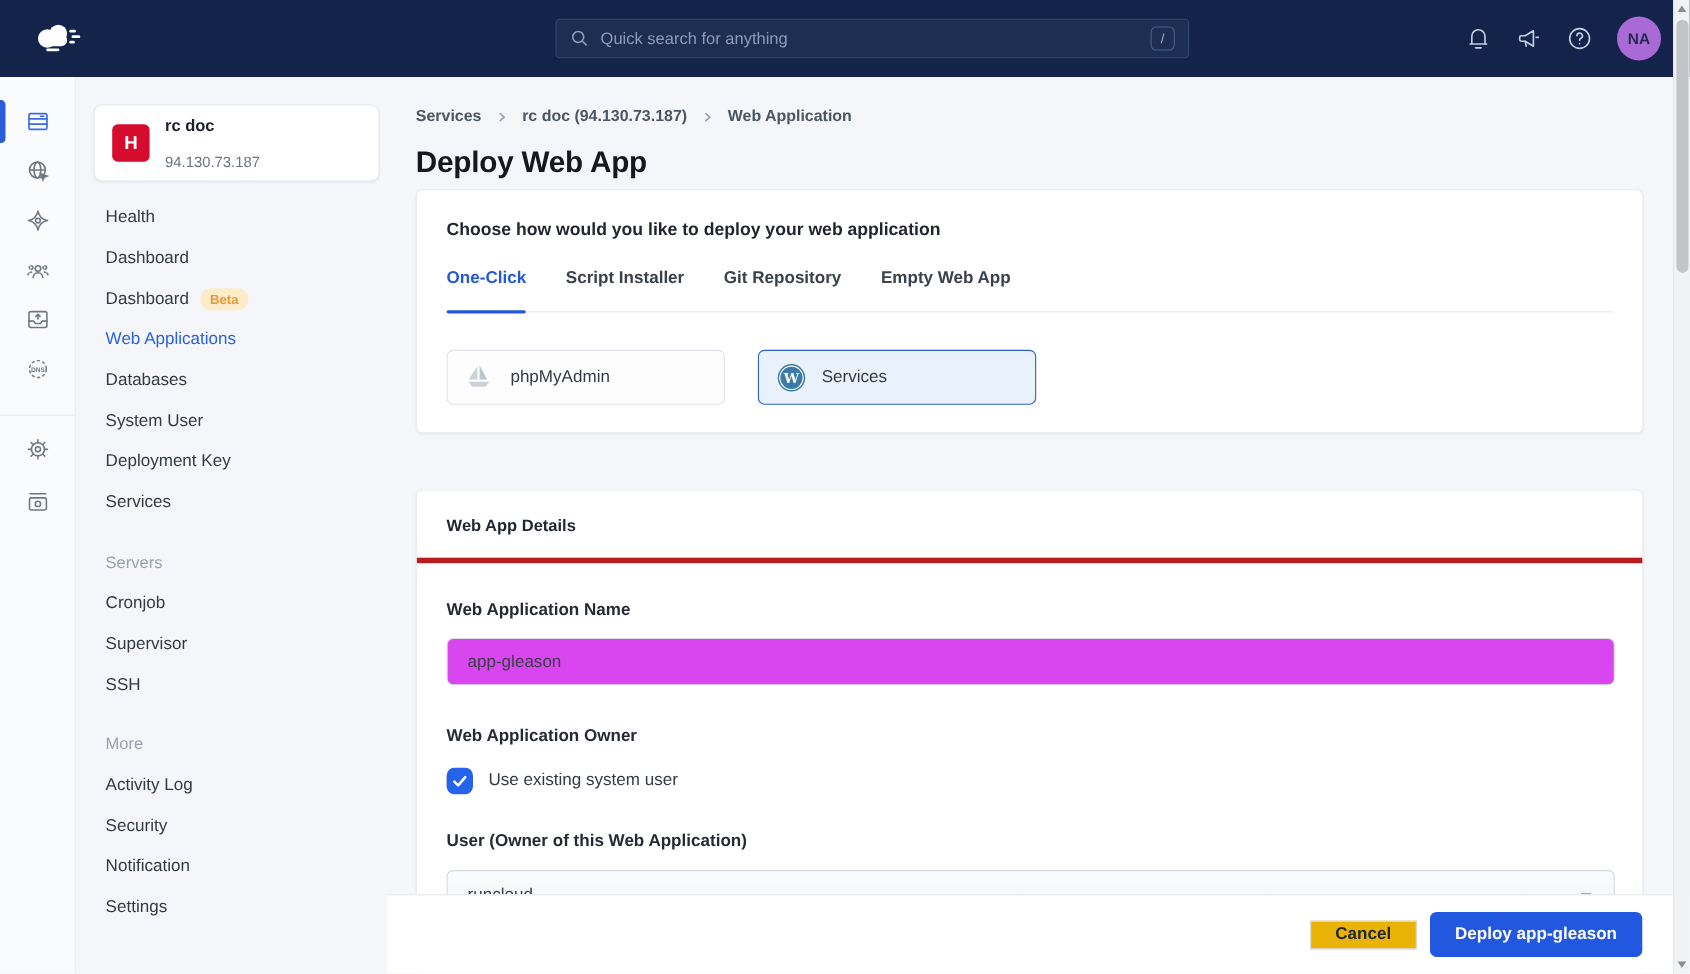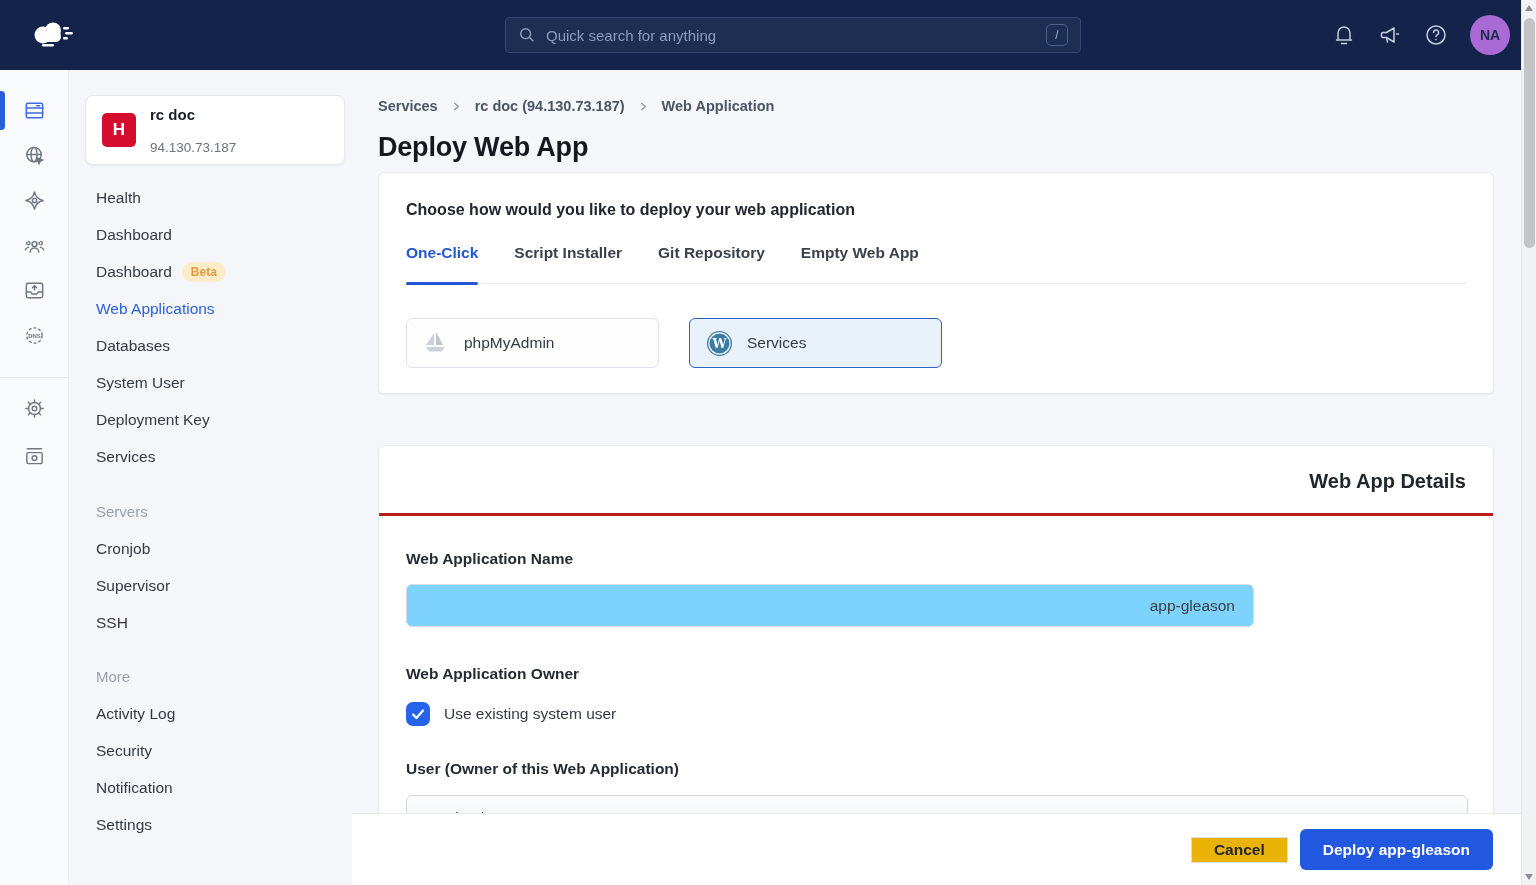--- a/index.html
+++ b/index.html
@@ -106,27 +106,27 @@
   .options { margin-top:34px; display:flex; gap:30px; }
   .option-btn {
     width:253px; height:50px; border-radius:6px; border:1px solid #dfe3e9;
     background:#fdfdfe; display:flex; align-items:center; padding:0 16px; gap:14px;
     font-size:15.5px; color:#333a44; cursor:pointer;
   }
   .option-btn.selected { background:#e9f1fb; border:1.5px solid #2a62cc; }
   .option-ic { width:27px; height:27px; flex:0 0 auto; }
   
   .card2 { top:375px; height:500px; }
-  .card2-header { padding:24px 27px 20px; font-size:20px; font-weight:bold; color:#21262e; border-bottom:3px solid #b91c1c;text-align:right; }
+  .card2-header { padding:24px 27px 20px; font-size:15px; font-weight:bold; color:#21262e; border-bottom:5px solid #b91c1c; }
   .card2-body { padding:34px 27px; }
   .field-label { font-size:15.5px; font-weight:bold; color:#262b33; }
   .text-input {
-    margin-top:16px; width:848px; height:43px; border:1px solid #d8dce2; border-radius:6px;
-    padding:0 18px; font:15.5px "Liberation Sans", sans-serif; color:#3a4048; background:#7dd3fc;
-    display:block; outline:none;text-align:right;
+    margin-top:16px; width:1062px; height:43px; border:1px solid #d8dce2; border-radius:6px;
+    padding:0 18px; font:15.5px "Liberation Sans", sans-serif; color:#3a4048; background:#d946ef;
+    display:block; outline:none;
   }
   .owner-label { margin-top:38px; }
   .checkbox-row { margin-top:19px; display:flex; align-items:center; gap:14px; cursor:pointer; }
   .checkbox {
     width:24px; height:24px; border-radius:7px; background:#2563eb;
     display:flex; align-items:center; justify-content:center; flex:0 0 auto;
   }
   .checkbox svg { width:14px; height:14px; }
   .checkbox-label { font-size:15.5px; color:#333a44; }
   .user-label { margin-top:34px; }

